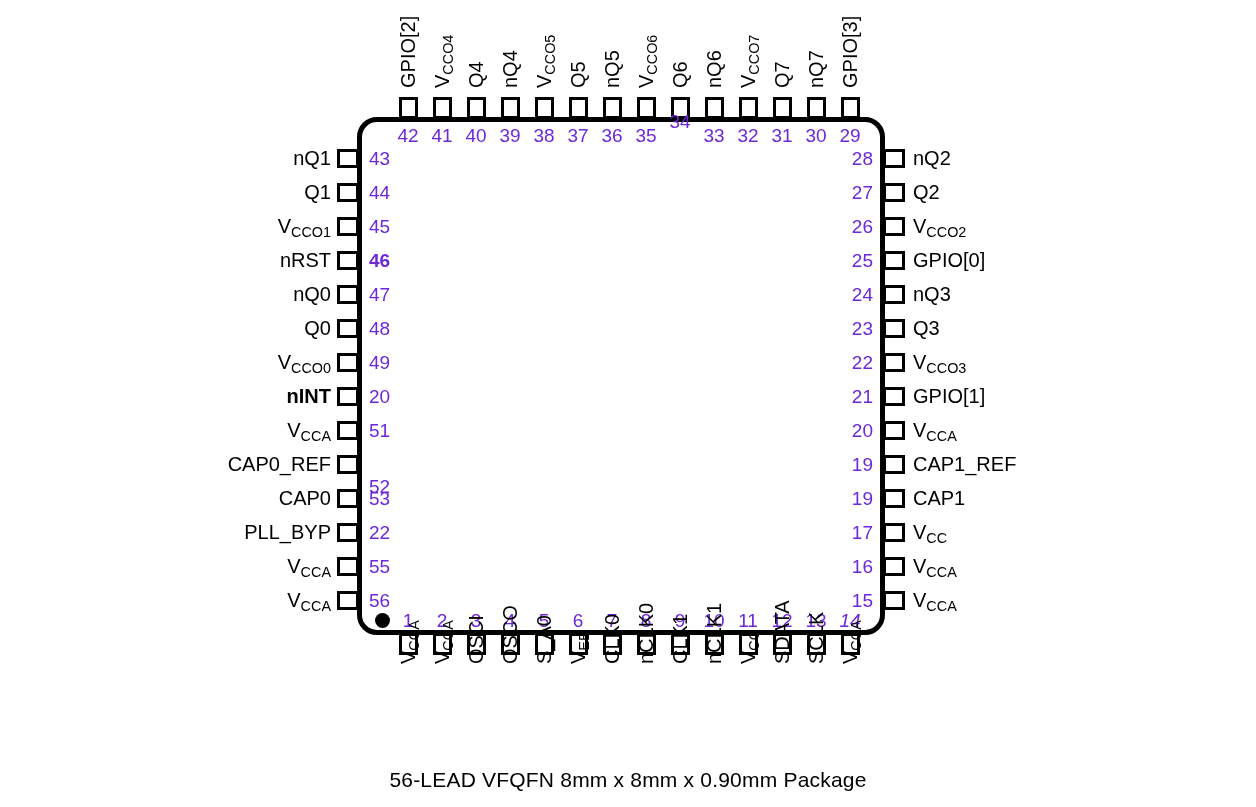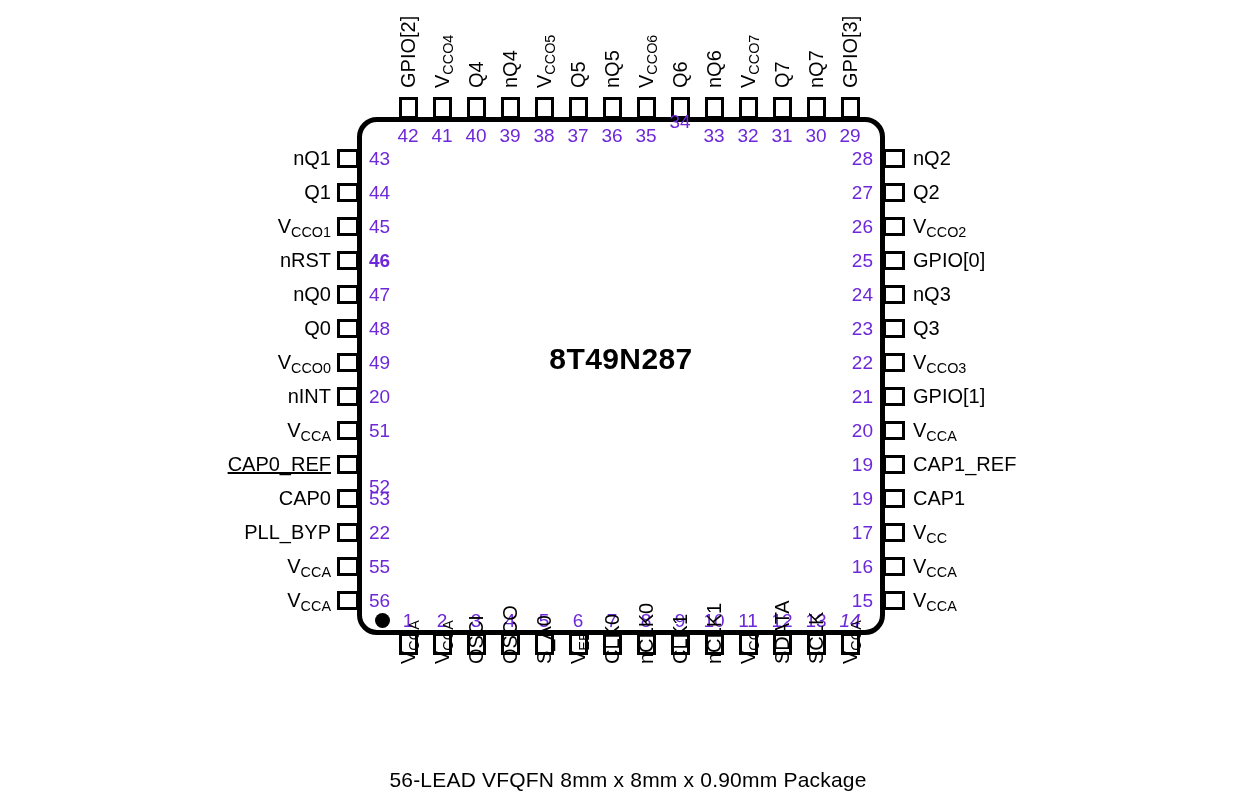--- a/index.html
+++ b/index.html
@@ -118,21 +118,20 @@
     letter-spacing: 0.2px;
   }
 </style>
 </head>
 <body>
 
 <div id="diagram">
 
   <div class="chip-body"></div>
 
-  <div class="part-number">8T49N287</div>
 
   <div class="pin1-dot"></div>
 
   <div id="leads-layer">
       <div class="lead horiz" style="left: 337px; top: 148.5px;"></div>
       <div class="lead horiz" style="left: 337px; top: 182.5px;"></div>
       <div class="lead horiz" style="left: 337px; top: 216.5px;"></div>
       <div class="lead horiz" style="left: 337px; top: 250.5px;"></div>
       <div class="lead horiz" style="left: 337px; top: 284.5px;"></div>
       <div class="lead horiz" style="left: 337px; top: 318.5px;"></div>
@@ -246,23 +245,23 @@
       <div class="pnum row" style="left: 833px; top: 611px; font-style: italic;">14</div>
     </div>
   <div id="labels-layer">
       <div class="plabel lt" style="right: 925px; top: 148px;">nQ1</div>
       <div class="plabel lt" style="right: 925px; top: 182px;">Q1</div>
       <div class="plabel lt" style="right: 925px; top: 216px;">V<sub>CCO1</sub></div>
       <div class="plabel lt" style="right: 925px; top: 250px;">nRST</div>
       <div class="plabel lt" style="right: 925px; top: 284px;">nQ0</div>
       <div class="plabel lt" style="right: 925px; top: 318px;">Q0</div>
       <div class="plabel lt" style="right: 925px; top: 352px;">V<sub>CCO0</sub></div>
-      <div class="plabel lt" style="right: 925px; top: 386px;">nINT</div>
+      <div class="plabel lt" style="right: 925px; top: 386px; font-weight: bold;">nINT</div>
       <div class="plabel lt" style="right: 925px; top: 420px;">V<sub>CCA</sub></div>
-      <div class="plabel lt" style="right: 925px; top: 454px; text-decoration: underline;">CAP0_REF</div>
+      <div class="plabel lt" style="right: 925px; top: 454px;">CAP0_REF</div>
       <div class="plabel lt" style="right: 925px; top: 488px;">CAP0</div>
       <div class="plabel lt" style="right: 925px; top: 522px;">PLL_BYP</div>
       <div class="plabel lt" style="right: 925px; top: 556px;">V<sub>CCA</sub></div>
       <div class="plabel lt" style="right: 925px; top: 590px;">V<sub>CCA</sub></div>
       <div class="plabel rt" style="left: 913px; top: 148px;">nQ2</div>
       <div class="plabel rt" style="left: 913px; top: 182px;">Q2</div>
       <div class="plabel rt" style="left: 913px; top: 216px;">V<sub>CCO2</sub></div>
       <div class="plabel rt" style="left: 913px; top: 250px;">GPIO[0]</div>
       <div class="plabel rt" style="left: 913px; top: 284px;">nQ3</div>
       <div class="plabel rt" style="left: 913px; top: 318px;">Q3</div>

